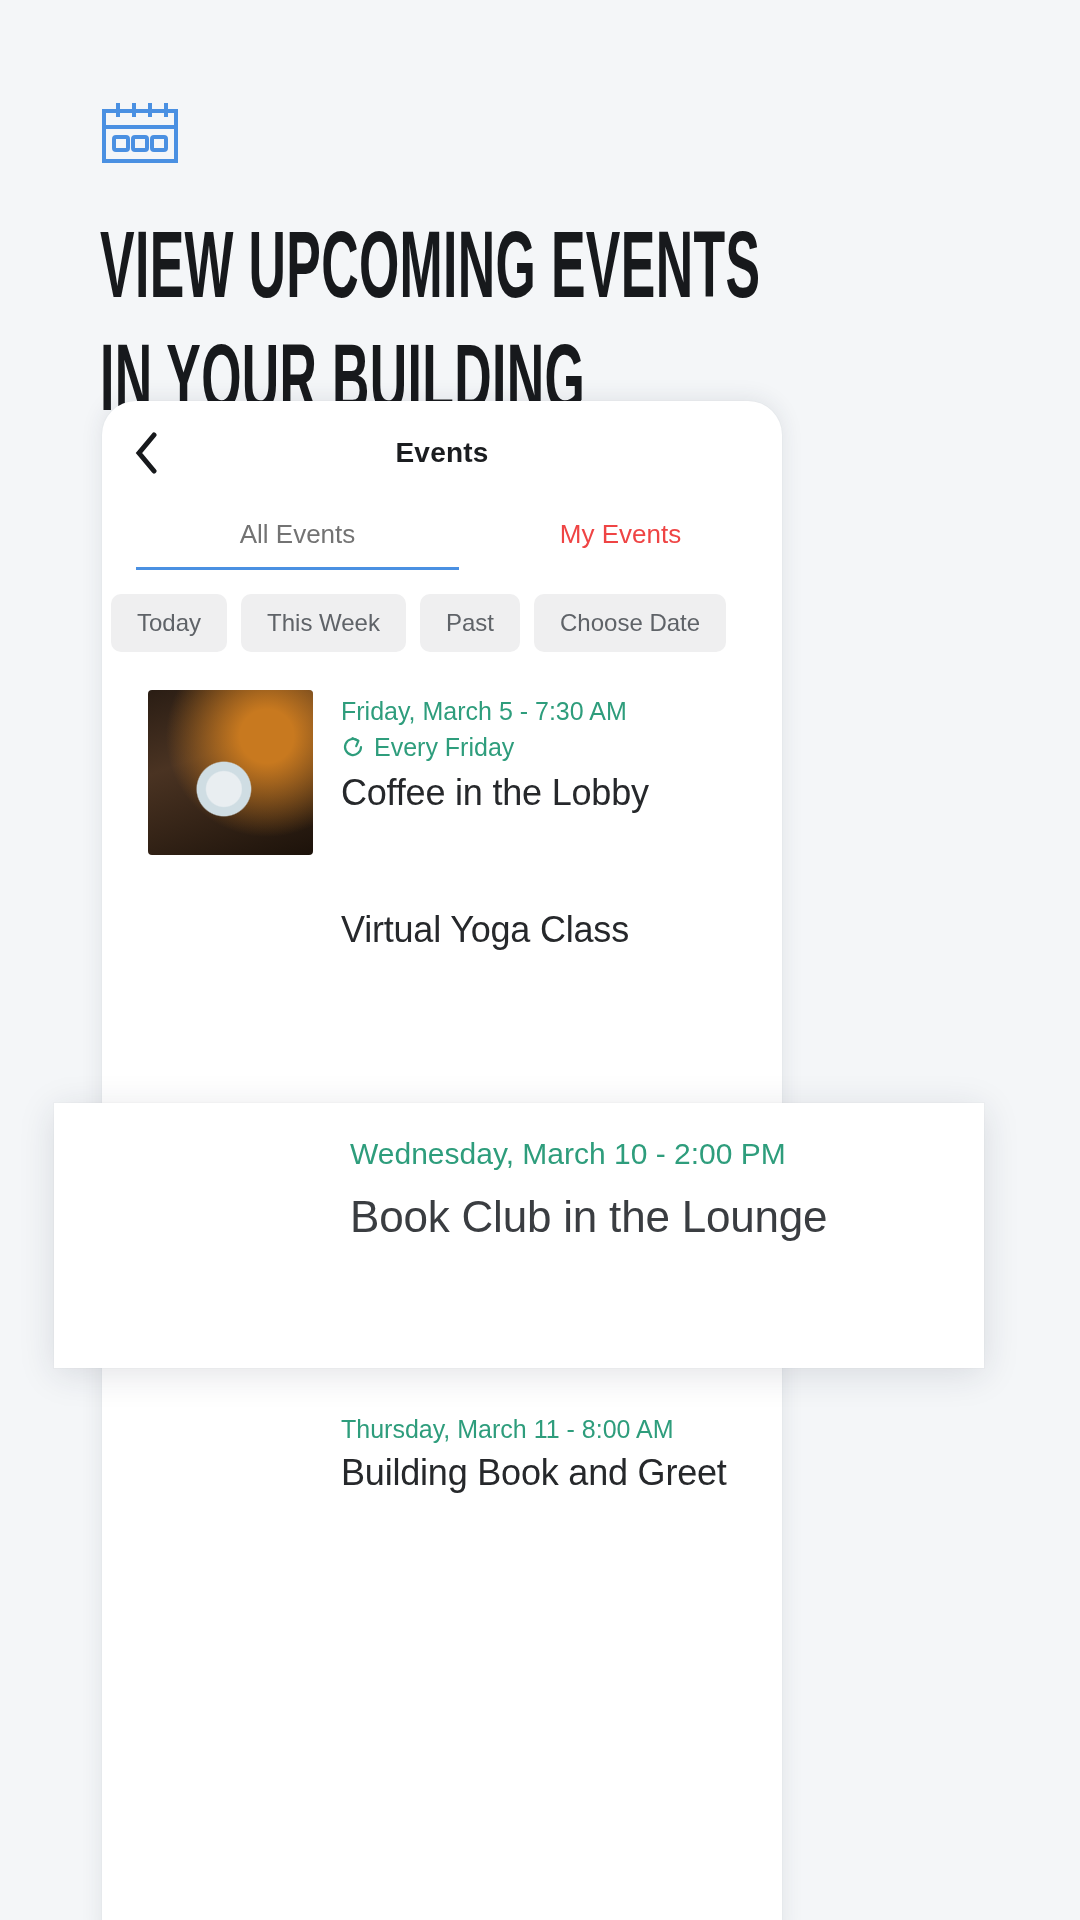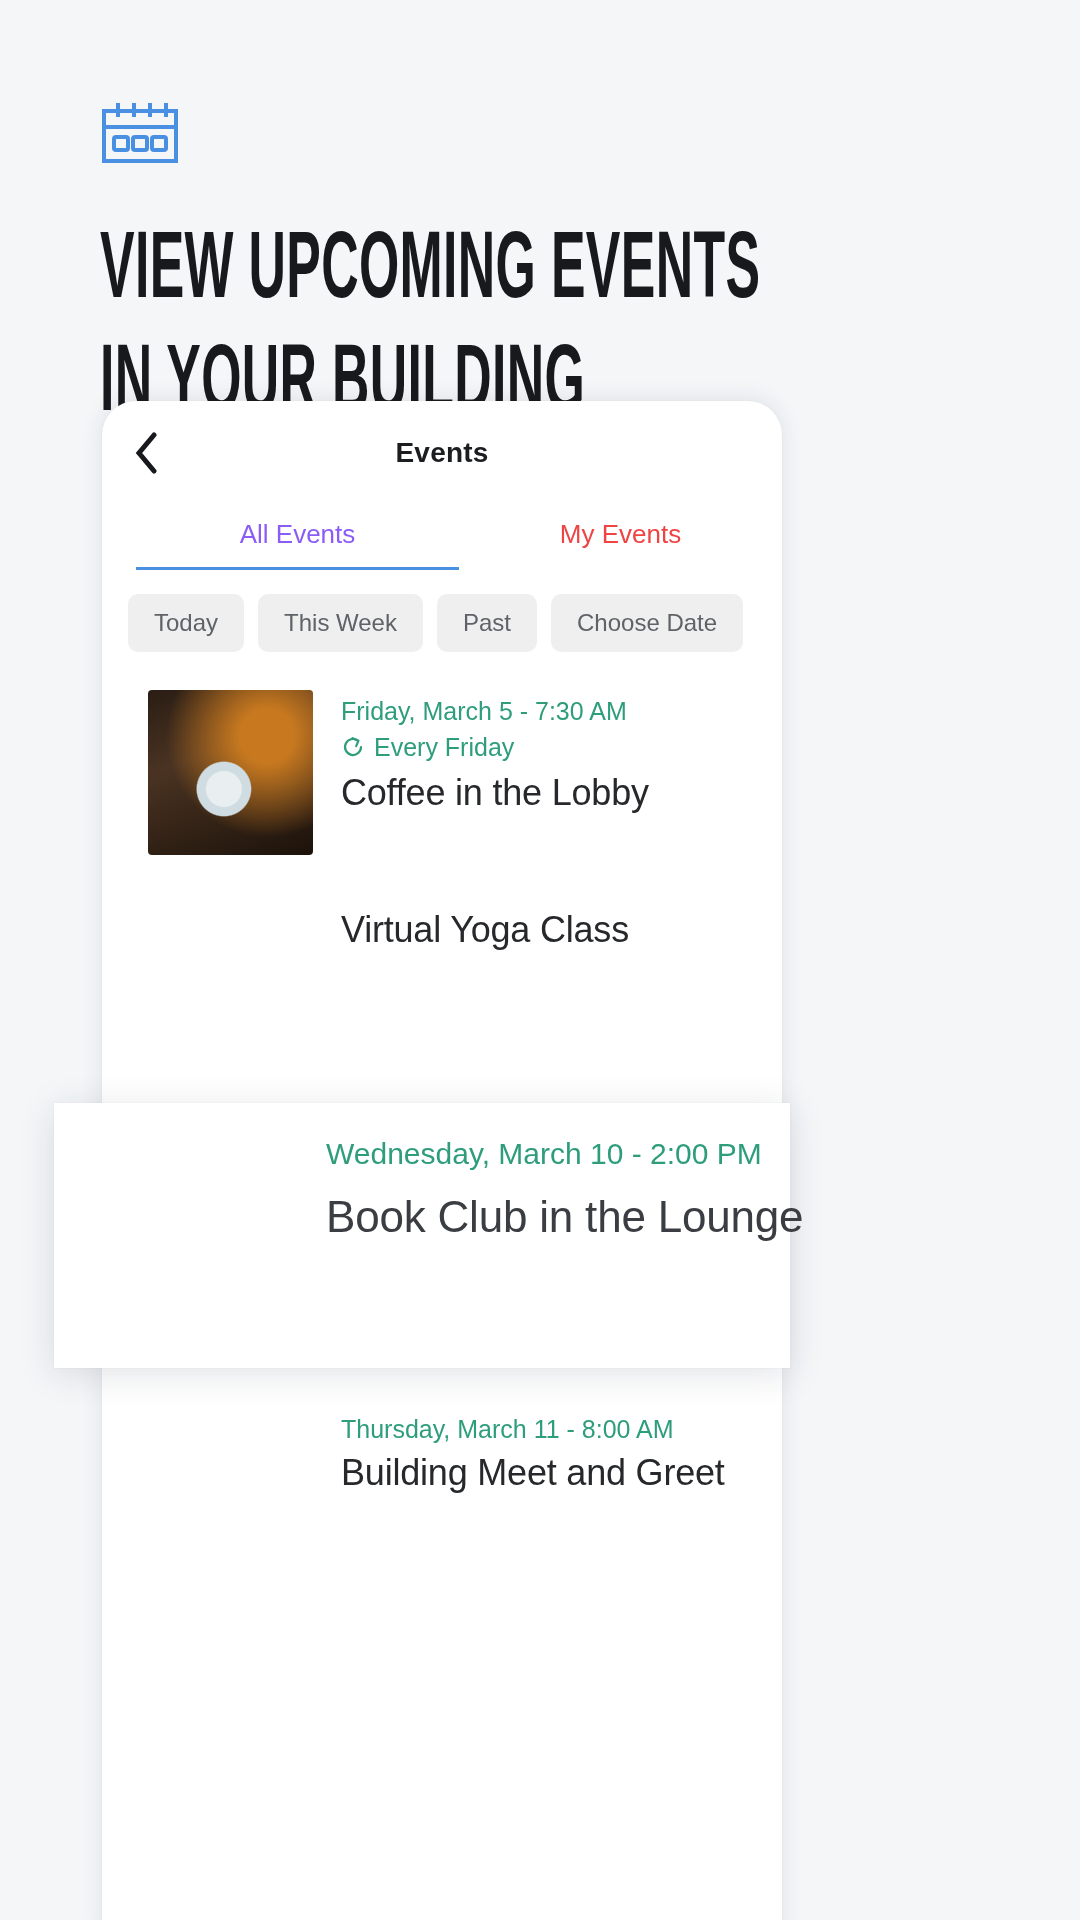--- a/index.html
+++ b/index.html
@@ -70,33 +70,33 @@
   .tabs{ display:flex; }
   .tab{
     flex:1;
     text-align:center;
     padding:14px 0 20px;
     font-size:26px;
     color:#ef4444;
     cursor:pointer;
     position:relative;
   }
-  .tab.active{ color:#8b5cf6;margin-left:34px; }
+  .tab.active{ color:#737373;margin-left:34px; }
   .tab.active:after{
     content:"";
     position:absolute;
     left:0; right:0; bottom:0;
     height:3px;
     background:#4a90e2;
   }
 
   .chips{
     display:flex;
     gap:14px;
-    padding:24px 26px 16px 26px;
+    padding:24px 26px 16px 9px;
   }
   .chip{
     background:#efeff0;
     border-radius:10px;
     padding:15px 26px;
     font-size:24px;
     color:#5f6368;
     white-space:nowrap;
     cursor:pointer;
   }
@@ -142,26 +142,26 @@
     color:#26282b;
     letter-spacing:-.2px;
     white-space:nowrap;
   }
 
   
   .highlight-card{
     position:absolute;
     left:54px;
     top:1103px;
-    width:736px;
+    width:930px;
     height:265px;
     background:#ffffff;
     box-shadow:0 6px 34px rgba(30,40,60,.13), 0 0 0 1px rgba(30,40,60,.02);
     display:flex;
-    gap:22px;
+    gap:46px;
     padding:27px 28px;
     align-items:flex-start;
   }
   .highlight-card .thumb{
     width:222px; height:212px; flex:0 0 222px;
     border-radius:6px;
   }
   .highlight-card .event-date{ font-size:30px; line-height:40px; }
   .highlight-card .event-title{
     font-size:44px; margin-top:18px; color:#3a3d41;
@@ -306,21 +306,21 @@
     </div>
 
     <div style="height:300px"></div>
 
     <div class="event-row">
       <div class="thumb">
         <div class="thumb-inner ph-people"></div>
       </div>
       <div class="meta">
         <div class="event-date">Thursday, March 11 - 8:00 AM</div>
-        <div class="event-title">Building Meet and Greet</div>
+        <div class="event-title">Building Book and Greet</div>
       </div>
     </div>
 
   </div>
 </div>
 
 <div class="highlight-card">
   <div class="thumb">
     <div class="thumb-inner ph-book"></div>
   </div>

